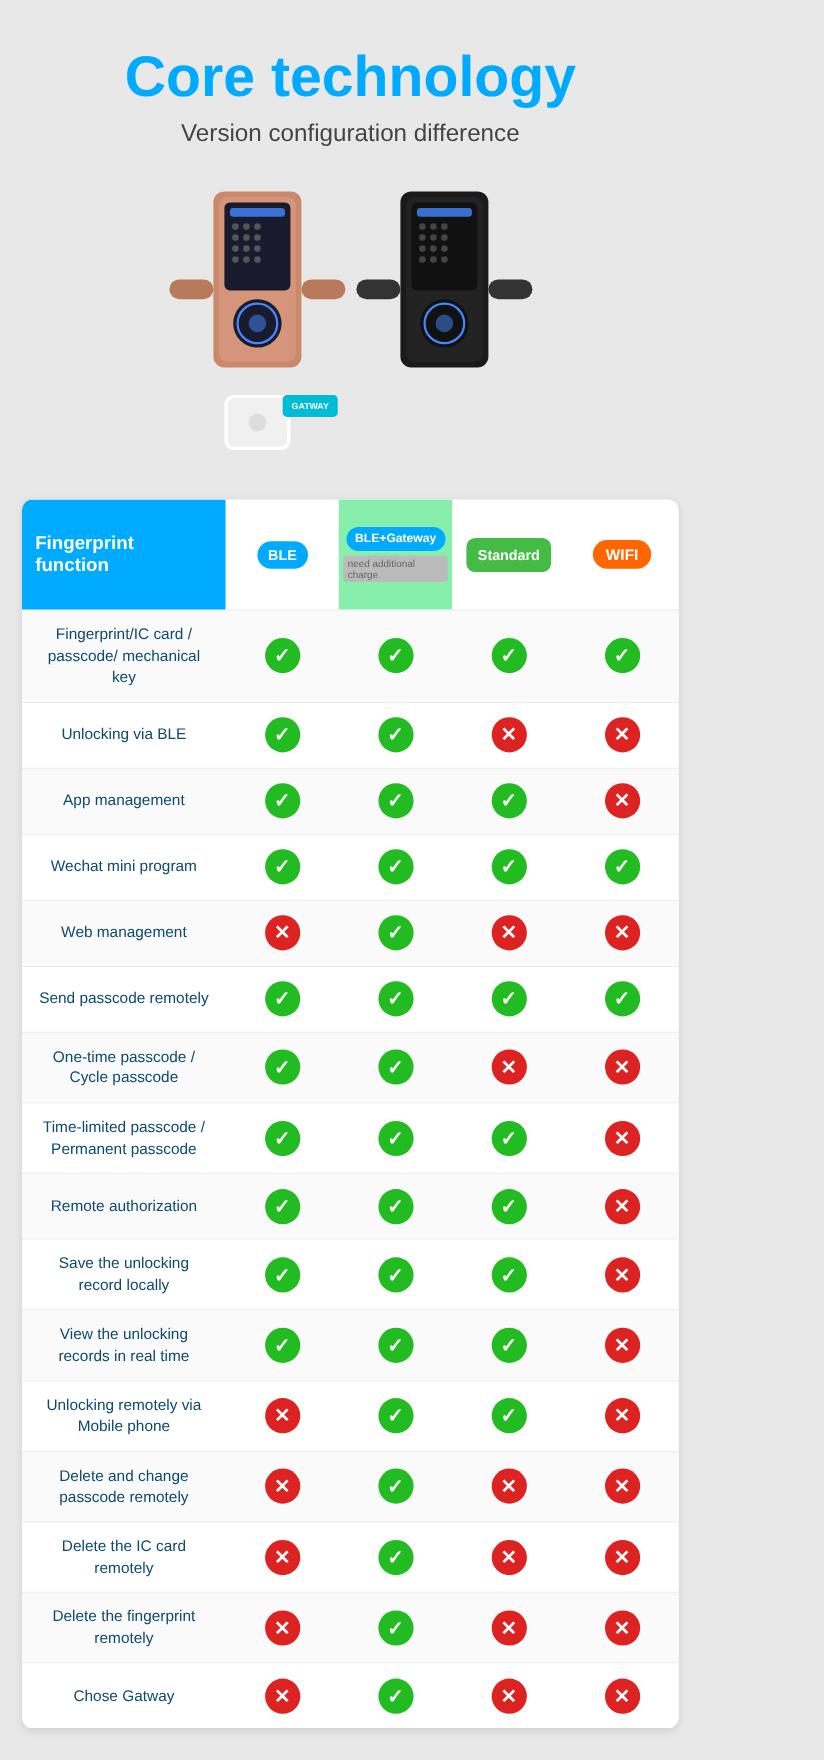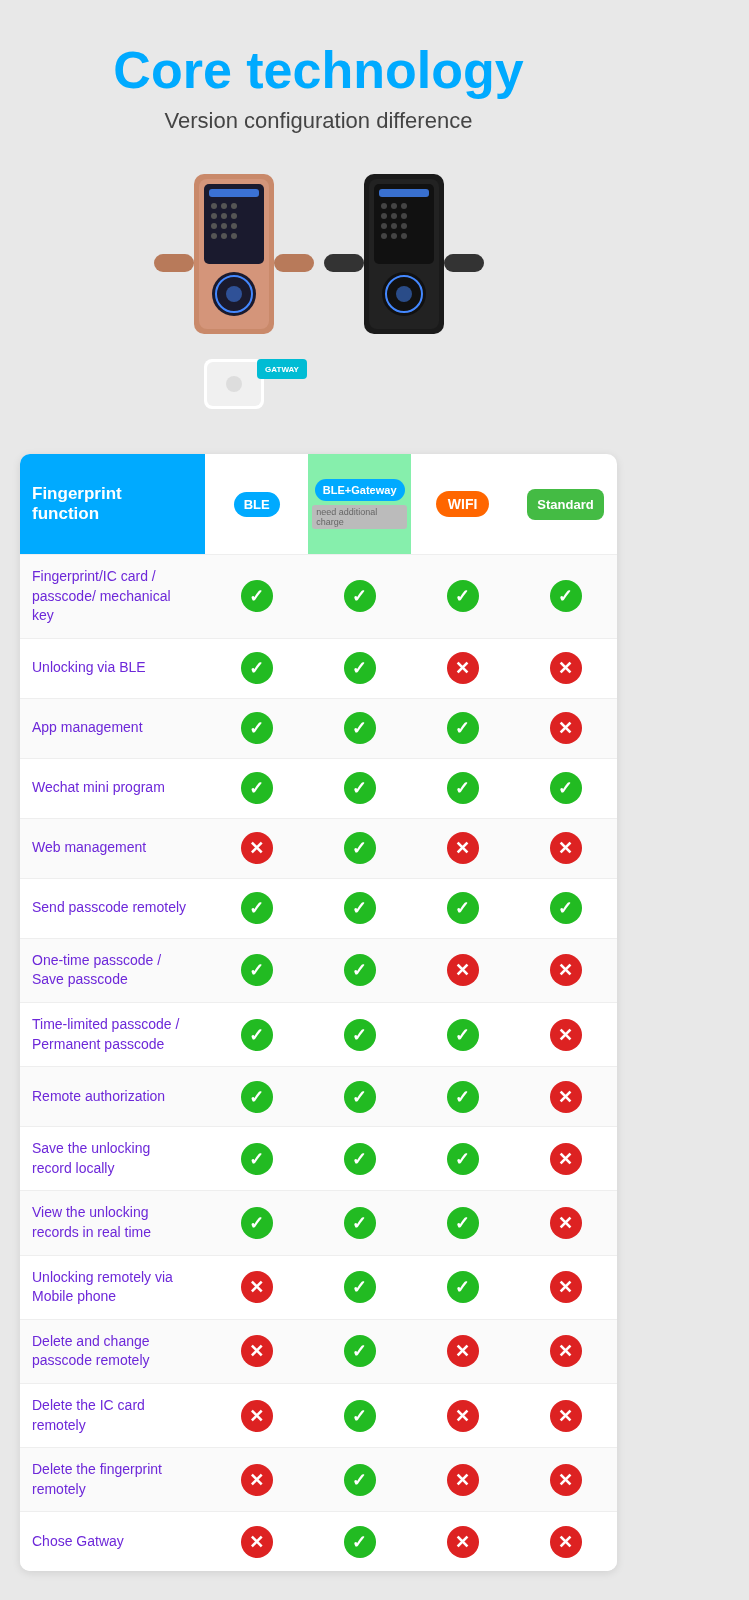--- a/index.html
+++ b/index.html
@@ -108,23 +108,24 @@
       align-items: center;
       border-top: 1px solid #eee;
       background: white;
       min-height: 60px;
     }
     .table-row-data:nth-child(odd) {
       background: #fafafa;
     }
     .feature-label {
       font-size: 14px;
-      color: #6d28d9;
+      color: #0c4a6e;
       padding: 12px 12px;
       line-height: 1.4;
+      text-align: center;
     }
     .check-cell {
       display: flex;
       align-items: center;
       justify-content: center;
       padding: 8px;
     }
     .check-yes {
       width: 32px;
       height: 32px;
@@ -248,25 +249,25 @@
     <div class="table-header">
       <div class="header-feature">Fingerprint function</div>
       <div class="header-col">
         <span class="header-ble">BLE</span>
       </div>
       <div class="header-col" style="background:#86efac;">
         <span class="header-ble-gw">BLE+Gateway</span>
         <span class="header-charge-note">need additional charge</span>
       </div>
       <div class="header-col">
+        <span class="header-standard">Standard</span>
+      </div>
+      <div class="header-col">
         <span class="header-wifi">WIFI</span>
       </div>
-      <div class="header-col">
-        <span class="header-standard">Standard</span>
-      </div>
     </div>
 
     <div id="table-body">
         <div class="table-row-data">
           <div class="feature-label">Fingerprint/IC card / passcode/ mechanical key</div>
           <div class="check-cell">
       <div class="check-yes">
         ✓
       </div>
     </div>
@@ -395,21 +396,21 @@
         ✓
       </div>
     </div>
           <div class="check-cell">
       <div class="check-yes">
         ✓
       </div>
     </div>
         </div>
         <div class="table-row-data">
-          <div class="feature-label">One-time passcode / Save passcode</div>
+          <div class="feature-label">One-time passcode / Cycle passcode</div>
           <div class="check-cell">
       <div class="check-yes">
         ✓
       </div>
     </div>
           <div class="check-cell">
       <div class="check-yes">
         ✓
       </div>
     </div>

